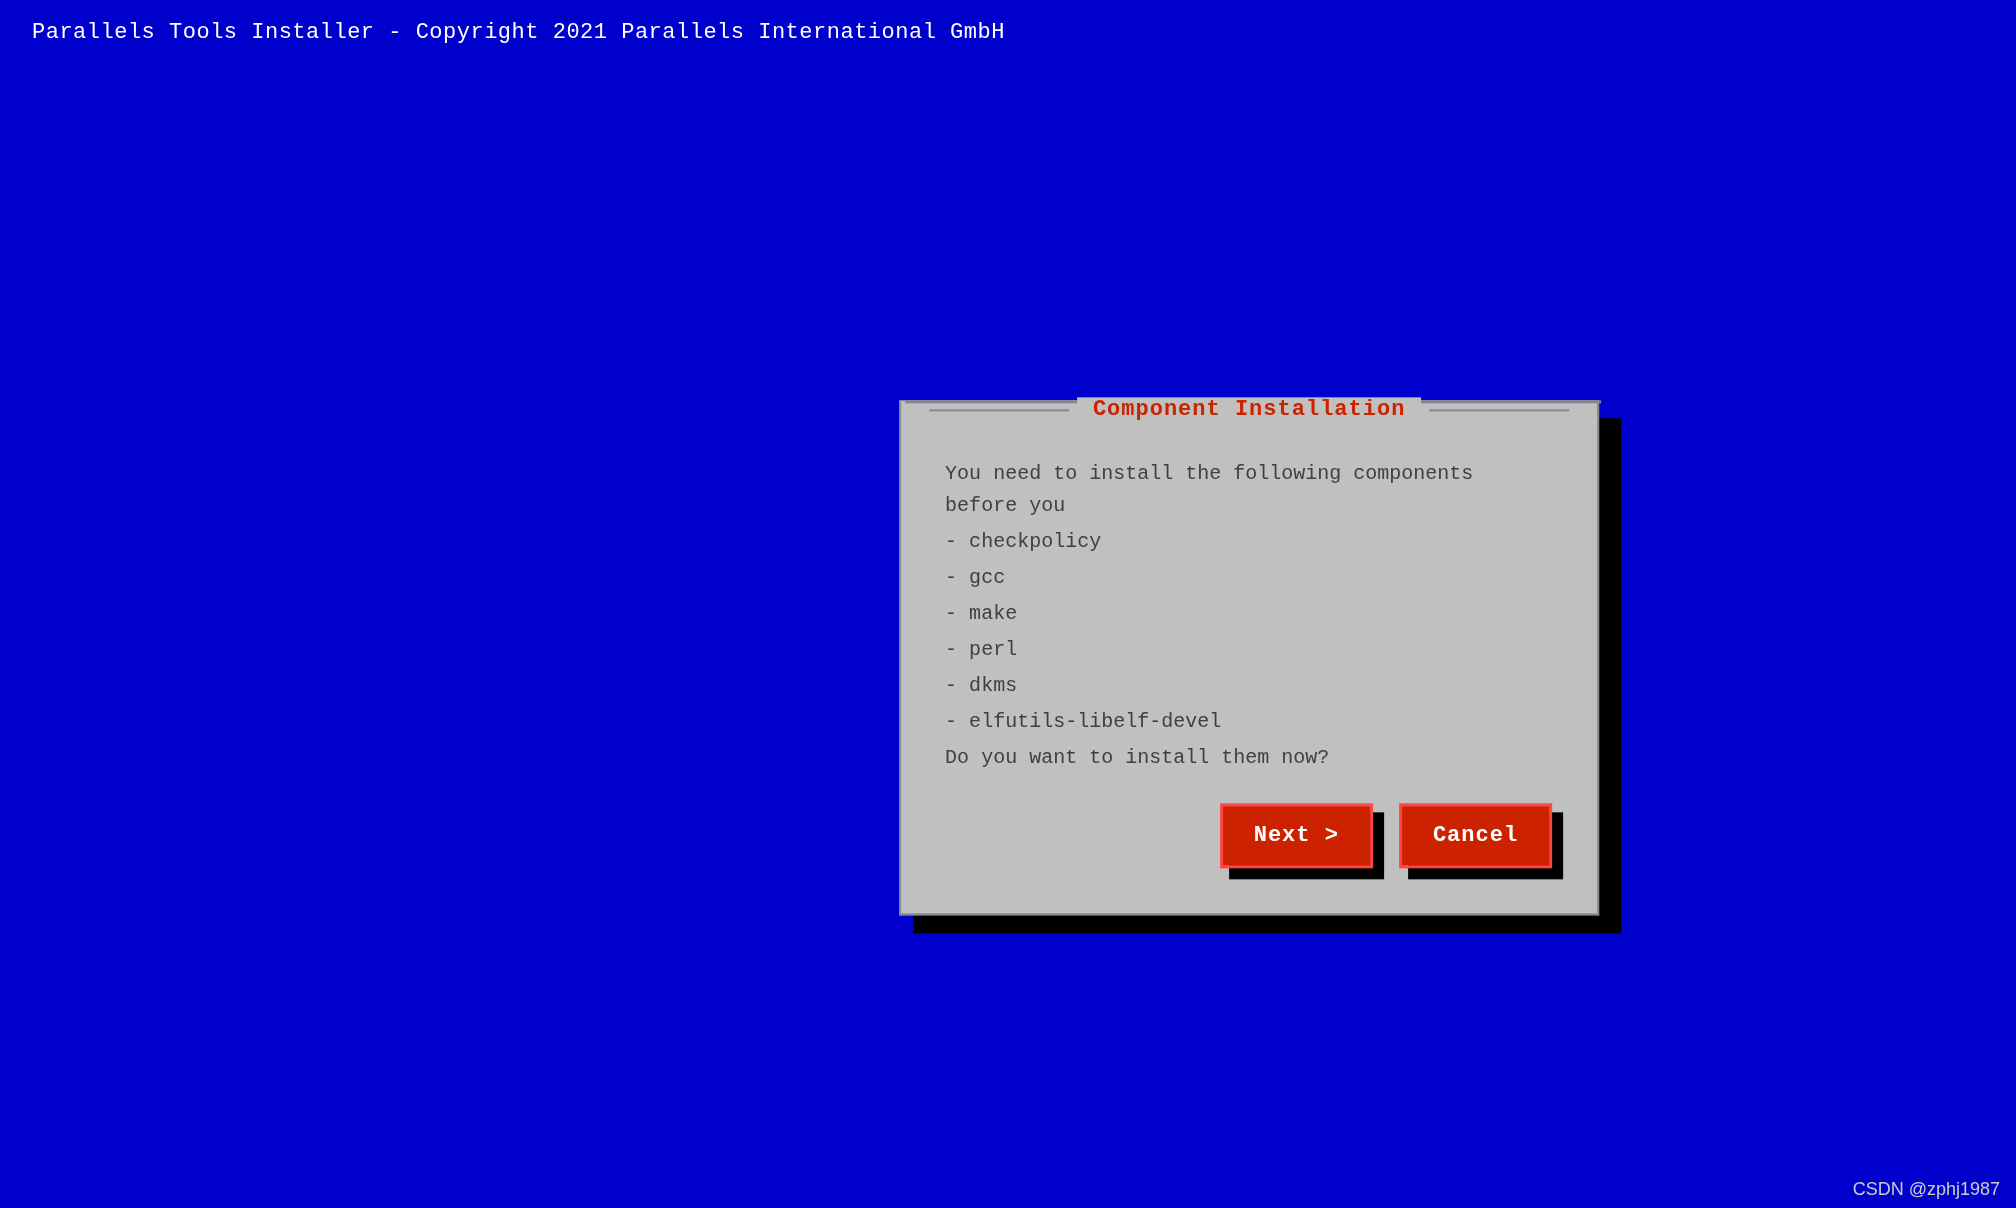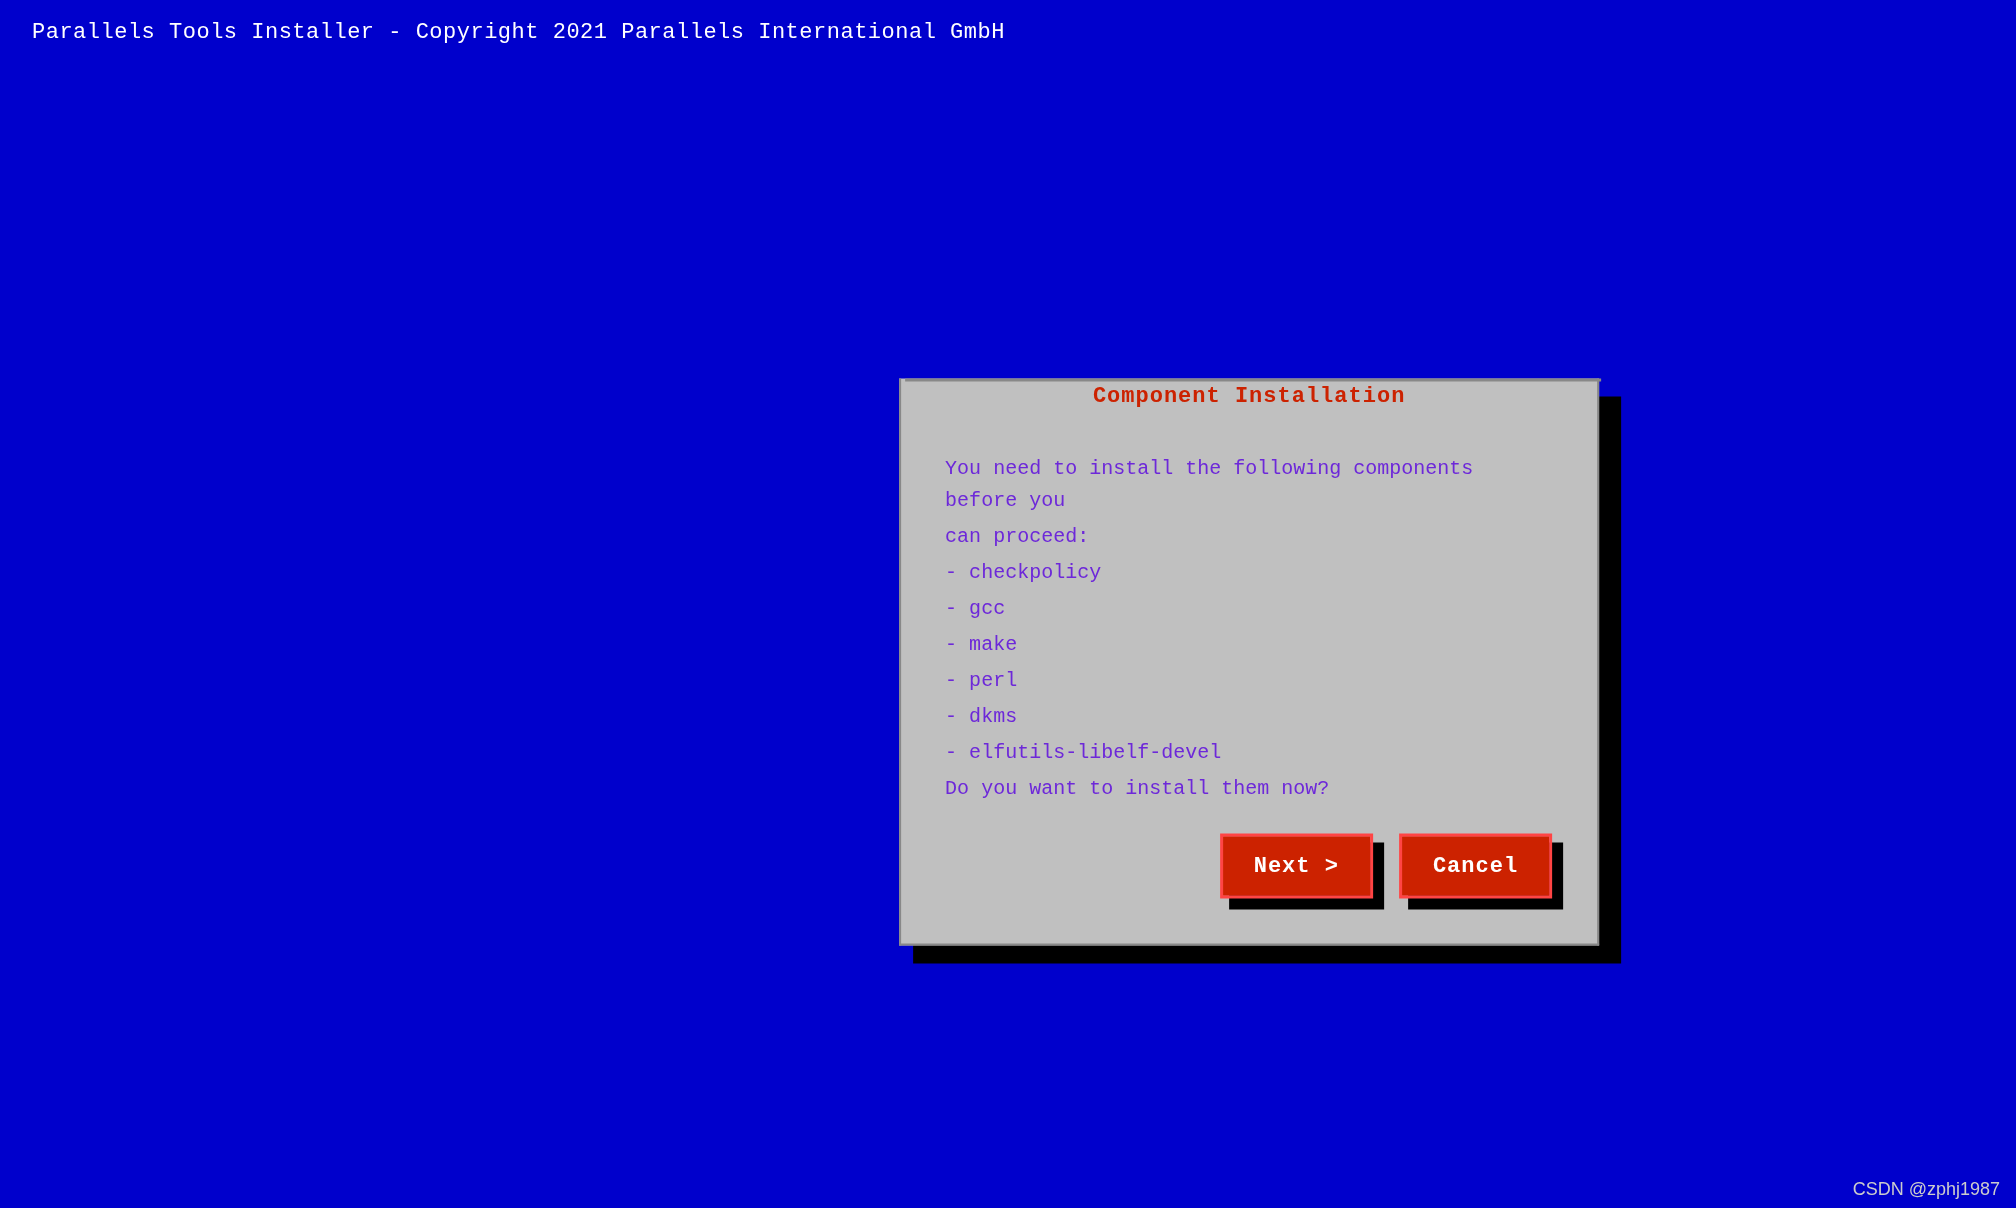--- a/index.html
+++ b/index.html
@@ -69,21 +69,20 @@
       border-top: none;
     }
 
     .dialog-title-bar {
       display: flex;
       align-items: center;
       justify-content: center;
       padding: 0 20px;
       position: relative;
       top: -14px;
-      flex-direction: column;
     }
 
     .dialog-title-bar .line {
       flex: 1;
       height: 2px;
       background: #888888;
     }
 
     .dialog-title-text {
       color: #cc2200;
@@ -94,21 +93,21 @@
       font-family: 'Courier New', Courier, monospace;
       letter-spacing: 1px;
     }
 
     .dialog-body {
       padding: 10px 32px 28px 32px;
     }
 
     .dialog-content {
       font-size: 20px;
-      color: #6d28d9;
+      color: #404040;
       line-height: 1.6;
       font-family: 'Courier New', Courier, monospace;
     }
 
     .dialog-content p {
       margin-bottom: 4px;
     }
 
     .dialog-buttons {
       display: flex;
@@ -172,21 +171,20 @@
     <div class="dialog">
       <div class="dialog-top-border"></div>
       <div class="dialog-title-bar">
         <div class="line"></div>
         <span class="dialog-title-text">Component Installation</span>
         <div class="line"></div>
       </div>
       <div class="dialog-body">
         <div class="dialog-content">
           <p>You need to install the following components before you</p>
-          <p>can proceed:</p>
           <p>- checkpolicy</p>
           <p>- gcc</p>
           <p>- make</p>
           <p>- perl</p>
           <p>- dkms</p>
           <p>- elfutils-libelf-devel</p>
           <p>Do you want to install them now?</p>
         </div>
         <div class="dialog-buttons">
           <div class="btn-wrapper">

